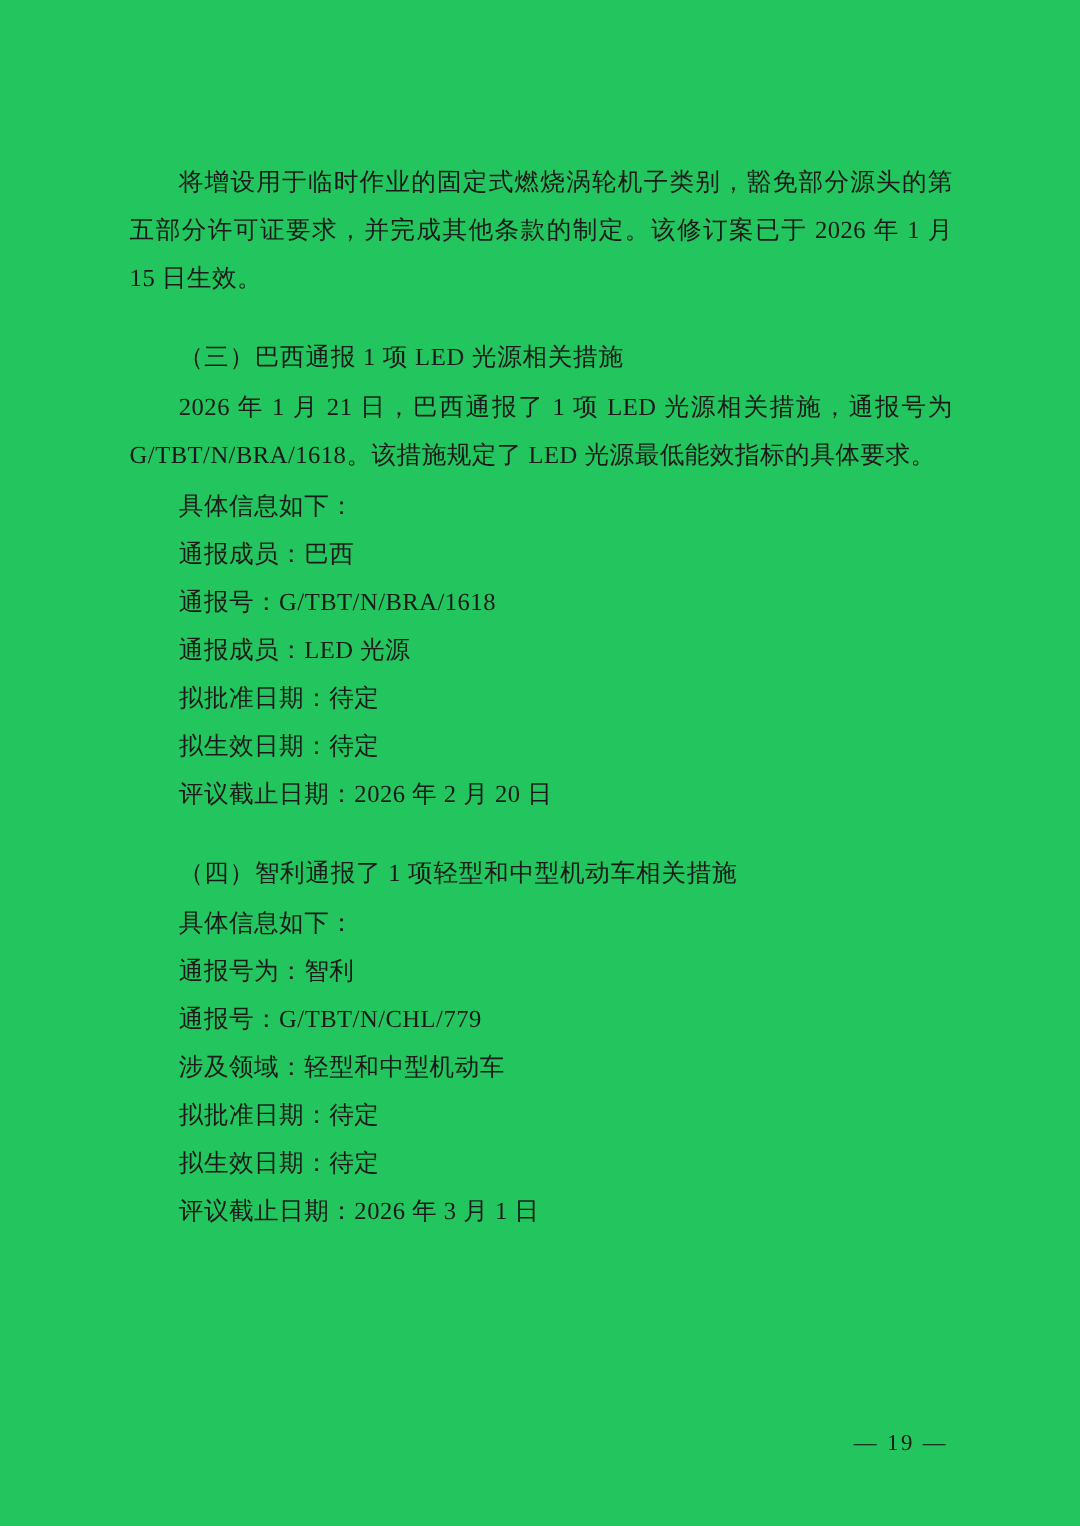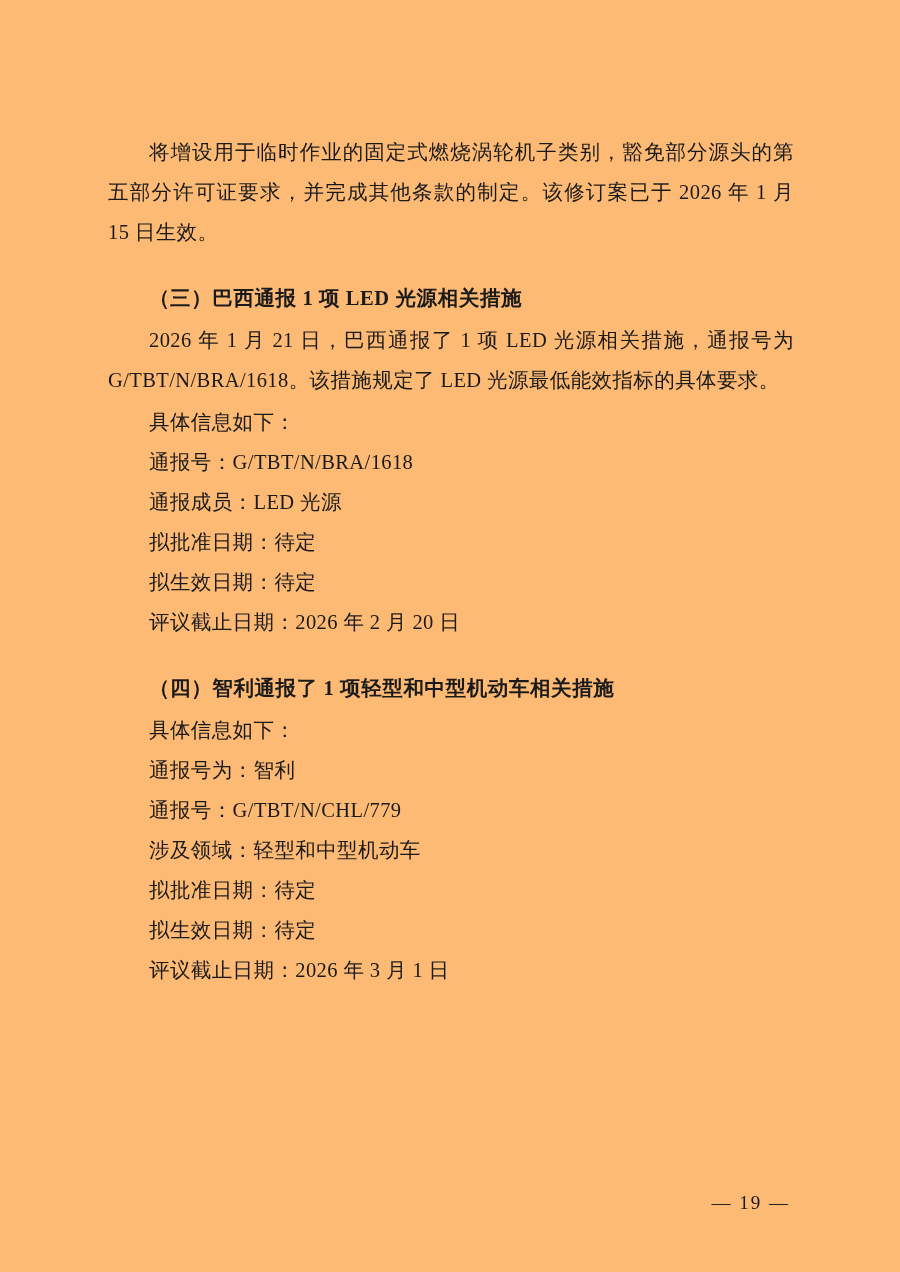--- a/index.html
+++ b/index.html
@@ -14,41 +14,41 @@
     font-family: "Liberation Serif", "DejaVu Serif", serif;
     color: #1a1a1a;
     overflow: hidden;
   }
   .page {
     position: absolute;
     left: 0;
     top: 0;
     width: 900px;
     height: 1272px;
-    background: #fdba74;
+    background: #22c55e;
   }
   .content {
     position: absolute;
     left: 108px;
     top: 132px;
     width: 686px;
   }
   p {
     margin: 0;
     font-size: 20.5px;
     line-height: 40px;
     text-align: justify;
     text-justify: inter-ideograph;
     letter-spacing: 0.4px;
   }
   .para {
     text-indent: 2em;
   }
   .heading {
-    font-weight: bold;
+    font-weight: normal;
     text-indent: 2em;
     margin-top: 26px;
     margin-bottom: 2px;
     letter-spacing: 0.6px;
   }
   .sub-block {
     margin-top: 2px;
   }
   .info-line {
     text-indent: 2em;
@@ -74,20 +74,21 @@
   <div class="content">
 
     <p class="para">将增设用于临时作业的固定式燃烧涡轮机子类别，豁免部分源头的第五部分许可证要求，并完成其他条款的制定。该修订案已于 2026 年 1 月 15 日生效。</p>
 
     <p class="heading">（三）巴西通报 1 项 LED 光源相关措施</p>
 
     <p class="para">2026 年 1 月 21 日，巴西通报了 1 项 LED 光源相关措施，通报号为 G/TBT/N/BRA/1618。该措施规定了 LED 光源最低能效指标的具体要求。</p>
 
     <div class="sub-block">
       <p class="info-line">具体信息如下：</p>
+      <p class="info-line">通报成员：巴西</p>
       <p class="info-line">通报号：G/TBT/N/BRA/1618</p>
       <p class="info-line">通报成员：LED 光源</p>
       <p class="info-line">拟批准日期：待定</p>
       <p class="info-line">拟生效日期：待定</p>
       <p class="info-line">评议截止日期：2026 年 2 月 20 日</p>
     </div>
 
     <p class="heading">（四）智利通报了 1 项轻型和中型机动车相关措施</p>
 
 

